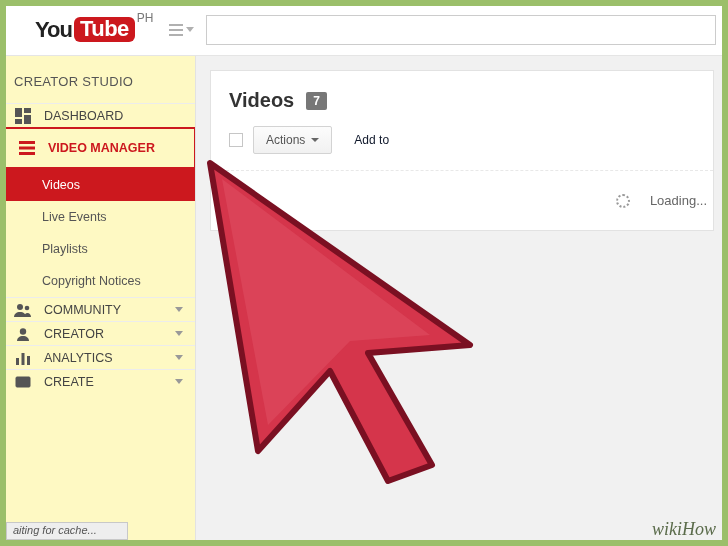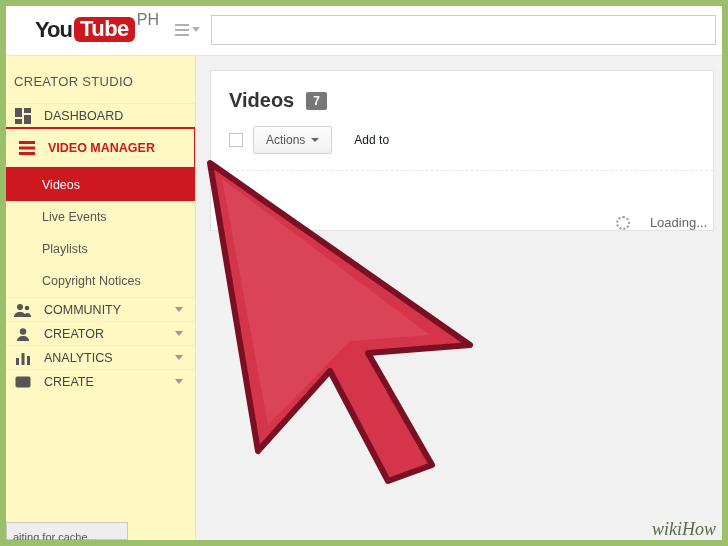--- a/index.html
+++ b/index.html
@@ -60,21 +60,21 @@
     color:#fff;
     border-radius:6px;
     padding: 1px 6px 2px 6px;
     margin-left: 1px;
     font-weight: 700;
     font-size: 22px;
     letter-spacing: -0.5px;
     line-height: 1;
   }
   .logo-sup {
-    font-size: 16px;
+    font-size: 12px;
     color: #777;
     margin-left: 2px;
     margin-top: -2px;
   }
   .guide-toggle {
     width: 28px; height: 28px;
     display: flex; align-items: center; justify-content: center;
     color:#888; cursor:pointer;
     margin-left:4px;
   }
@@ -203,40 +203,41 @@
     border:1px solid #d3d3d3;
     border-radius:2px;
     background:linear-gradient(#fcfcfc,#f1f1f1);
     font-size:12px;color:#555;
     cursor:pointer;
     gap:6px;
   }
   .btn .caret { width:0;height:0;border-left:4px solid transparent;border-right:4px solid transparent;border-top:4px solid #666; }
   .btn.ghost { border:none; background:none; color:#0f172a;justify-content:center; }
   .loading-row {
-    display:flex;align-items:flex-end;justify-content:flex-end;
+    display:flex;align-items:center;justify-content:flex-end;
     height:60px;
     padding-right:6px;
     color:#666;font-size:13px;
     gap:20px;
     border-top:1px dashed #e8e8e8;
   }
   .spinner {
     width:14px;height:14px;border:2px dotted #999;border-radius:50%;
   }
   
   .status-bar {
     position:absolute;
     left:6px; bottom:6px;
     height:18px;
     background:#eee;
     border:1px solid #c8c8c8;
-    padding:8px 30px 1px 6px;
+    padding:1px 30px 1px 6px;
     font-size:11px;color:#555;
     z-index:90;
+    font-style:italic;
   }
   
   .arrow-overlay {
     position:absolute;
     left:200px;top:155px;
     z-index:50;
     pointer-events:none;
   }
 </style>
 </head>

